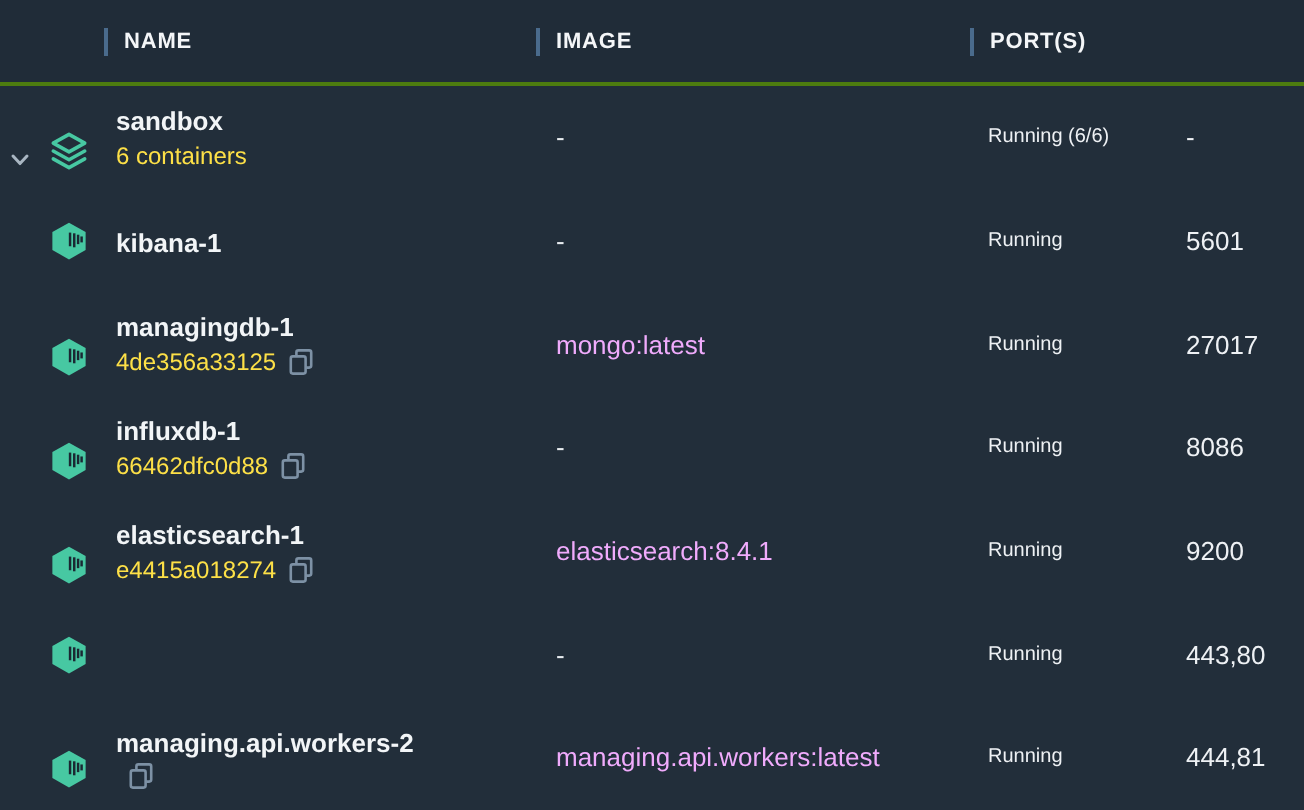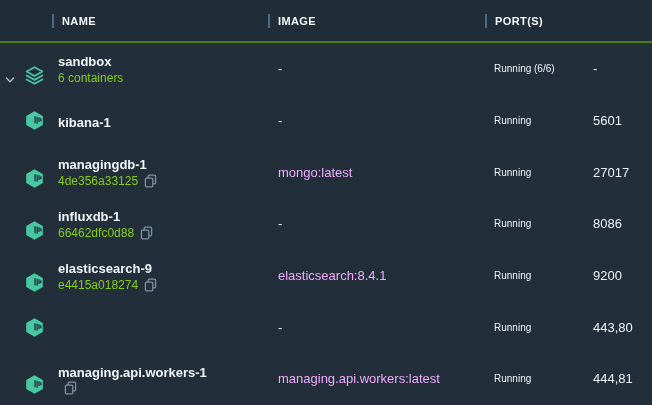--- a/index.html
+++ b/index.html
@@ -39,21 +39,21 @@
     height:51.7px;
     align-items:center;
   }
   .cell-name { display:flex; align-items:flex-end; padding-left:4px; }
   .expander {
     width:20px; flex:0 0 auto; display:flex; align-items:center; justify-content:flex-start;
   }
   .row-icon { width:21px; height:21px; flex:0 0 auto; display:flex; align-items:center; }
   .name-block { margin-left:13px; }
   .row-name { font-size:13px; font-weight:bold; color:#f2f5f7; line-height:16px; }
-  .row-sub  { font-size:12px; color:#84cc16; line-height:16px; display:flex; align-items:center; }
+  .row-sub  { font-size:12px; color:#fde047; line-height:16px; display:flex; align-items:center; }
   .copy-btn { margin-left:6px; display:inline-flex; align-items:center; cursor:pointer; }
 
   .cell-image  { padding-left:10px; font-size:13px; color:#e8ecef; }
   .cell-image .img-link { color:#f0abfc; cursor:pointer; }
   .cell-status { padding-left:9px; font-size:10px; color:#eef1f4; }
   .cell-ports  { padding-left:8px; font-size:13px; color:#eef1f4; }
   svg { display:block; }
 </style>
 </head>
 <body>
@@ -227,21 +227,21 @@
       <span class="row-icon icon-container">
         <svg width="21" height="21" viewBox="0 0 24 24">
           <path d="M12 1.5 L21.5 6.8 L21.5 17.2 L12 22.5 L2.5 17.2 L2.5 6.8 Z" fill="#47c8a2"></path>
           <line x1="12.6" y1="7.2" x2="12.6" y2="15.0" stroke="#1b2833" stroke-width="1.4"></line>
           <line x1="15.0" y1="7.6" x2="15.0" y2="15.6" stroke="#1b2833" stroke-width="1.4"></line>
           <line x1="17.2" y1="8.4" x2="17.2" y2="13.8" stroke="#1b2833" stroke-width="1.4"></line>
           <line x1="19.2" y1="9.4" x2="19.2" y2="12.8" stroke="#1b2833" stroke-width="1.4"></line>
         </svg>
       </span>
       <span class="name-block">
-        <span class="row-name">elasticsearch-9</span>
+        <span class="row-name">elasticsearch-1</span>
         <span class="row-sub">
           <span>e4415a018274</span>
           <span class="copy-btn">
             <svg width="13" height="14" viewBox="0 0 13 14">
               <rect x="4.2" y="1.2" width="7.4" height="8.6" rx="1" fill="none" stroke="#7d91a5" stroke-width="1.3"></rect>
               <rect x="1.4" y="4.2" width="7.4" height="8.6" rx="1" fill="#222e3a" stroke="#7d91a5" stroke-width="1.3"></rect>
             </svg>
           </span>
         </span>
       </span>
@@ -293,21 +293,21 @@
       <span class="row-icon icon-container">
         <svg width="21" height="21" viewBox="0 0 24 24">
           <path d="M12 1.5 L21.5 6.8 L21.5 17.2 L12 22.5 L2.5 17.2 L2.5 6.8 Z" fill="#47c8a2"></path>
           <line x1="12.6" y1="7.2" x2="12.6" y2="15.0" stroke="#1b2833" stroke-width="1.4"></line>
           <line x1="15.0" y1="7.6" x2="15.0" y2="15.6" stroke="#1b2833" stroke-width="1.4"></line>
           <line x1="17.2" y1="8.4" x2="17.2" y2="13.8" stroke="#1b2833" stroke-width="1.4"></line>
           <line x1="19.2" y1="9.4" x2="19.2" y2="12.8" stroke="#1b2833" stroke-width="1.4"></line>
         </svg>
       </span>
       <span class="name-block">
-        <span class="row-name">managing.api.workers-1</span>
+        <span class="row-name">managing.api.workers-2</span>
         <span class="row-sub">
           <span class="copy-btn">
             <svg width="13" height="14" viewBox="0 0 13 14">
               <rect x="4.2" y="1.2" width="7.4" height="8.6" rx="1" fill="none" stroke="#7d91a5" stroke-width="1.3"></rect>
               <rect x="1.4" y="4.2" width="7.4" height="8.6" rx="1" fill="#222e3a" stroke="#7d91a5" stroke-width="1.3"></rect>
             </svg>
           </span>
         </span>
       </span>
     </div>

